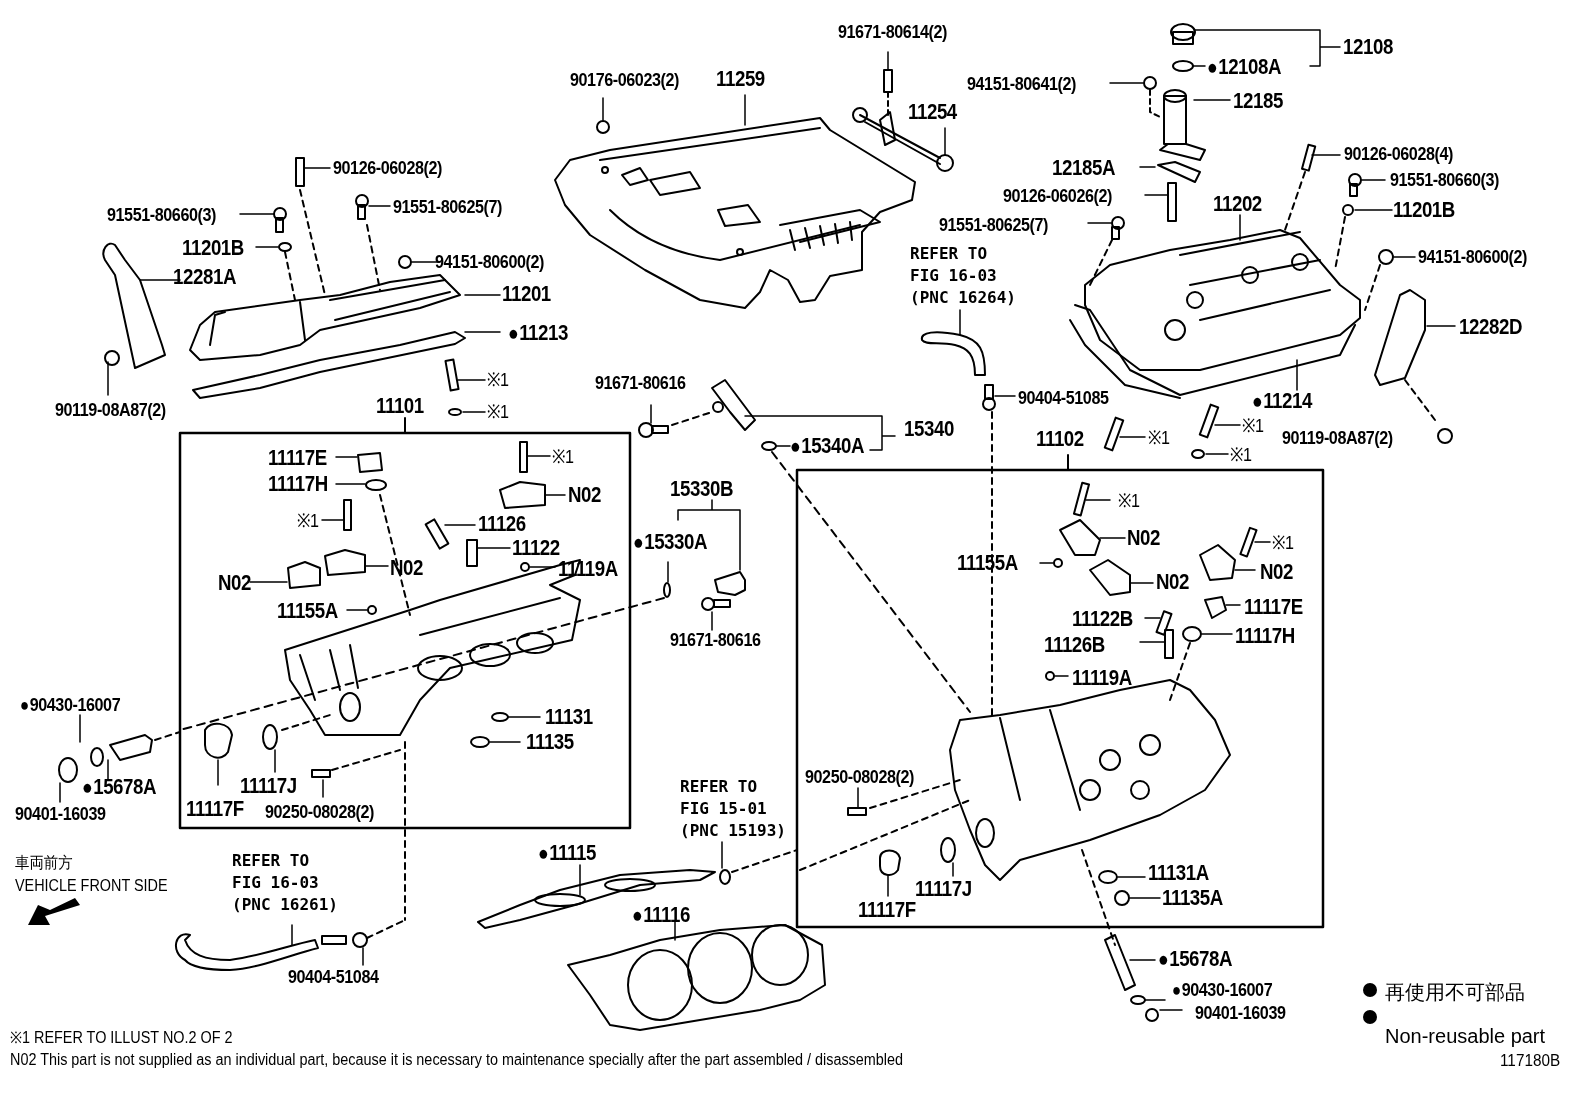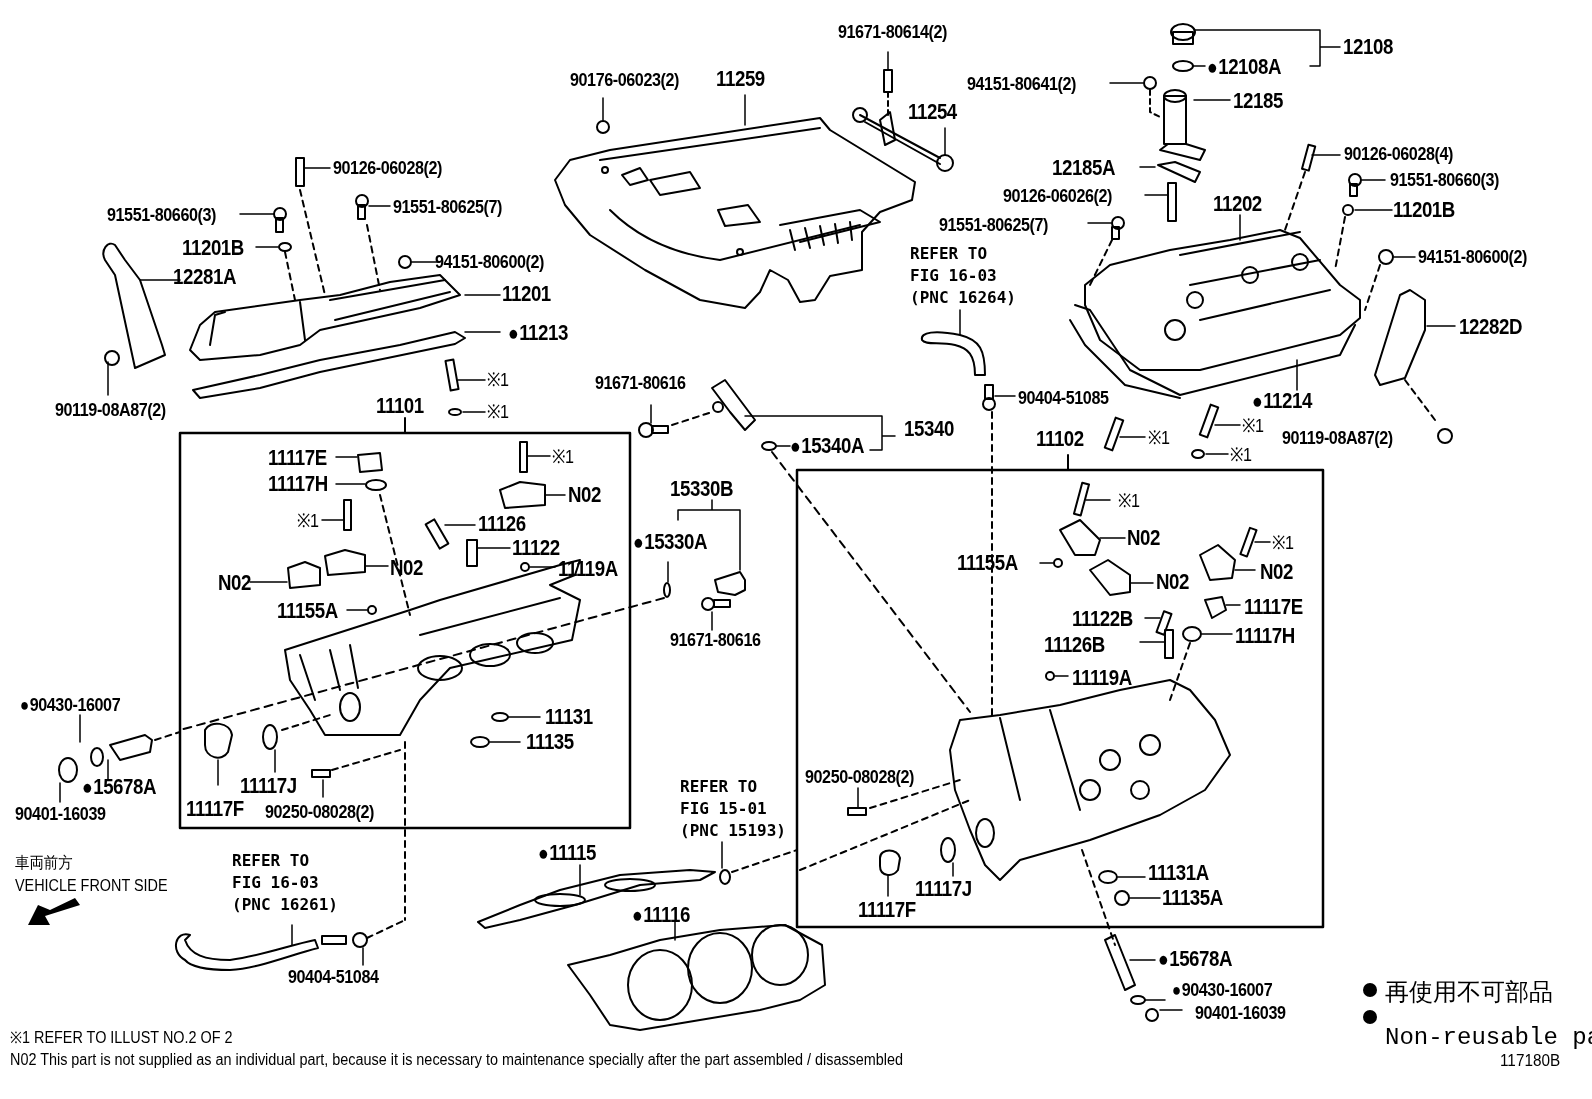--- a/index.html
+++ b/index.html
@@ -3,21 +3,21 @@
 <meta charset="utf-8">
 <style>
   html, body { margin:0; padding:0; background:#ffffff; }
   #canvas { position:relative; width:1592px; height:1099px; background:#fff; overflow:hidden; font-family:"DejaVu Sans Mono","Liberation Mono",monospace; color:#000; }
   svg#art { position:absolute; left:0; top:0; width:1592px; height:1099px; }
   .lbl { position:absolute; font-family:"Liberation Sans Narrow","Liberation Sans",sans-serif; font-weight:bold; font-size:19px; letter-spacing:-0.5px; white-space:nowrap; line-height:1; transform:scaleX(0.85); transform-origin:left top; }
   .lbl.big { font-size:22px; }
   .lbl.ref { font-family:"DejaVu Sans Mono",monospace; font-size:16px; letter-spacing:0; transform:none; line-height:22px; white-space:pre; }
   .dot::before { content:"●"; font-size:0.95em; margin-right:1px; }
   .note { position:absolute; font-family:"Liberation Sans",sans-serif; font-size:16px; white-space:nowrap; line-height:1; transform:scaleX(0.9); transform-origin:left top; }
-  .legend { position:absolute; font-family:Liberation Mono, monospace; font-size:24px; white-space:nowrap; line-height:1; }
+  .legend { position:absolute; font-family:Liberation Sans, sans-serif; font-size:20px; white-space:nowrap; line-height:1; }
 </style>
 </head>
 <body>
 
 <div id="canvas">
 <svg id="art" viewBox="0 0 1592 1099" fill="none" stroke="#000" stroke-width="2" stroke-linejoin="round" stroke-linecap="round">
 
   <rect x="180" y="433" width="450" height="395" stroke-width="2.5"></rect>
   <rect x="797" y="470" width="526" height="457" stroke-width="2.5"></rect>
   <line x1="405" y1="418" x2="405" y2="433"></line>

